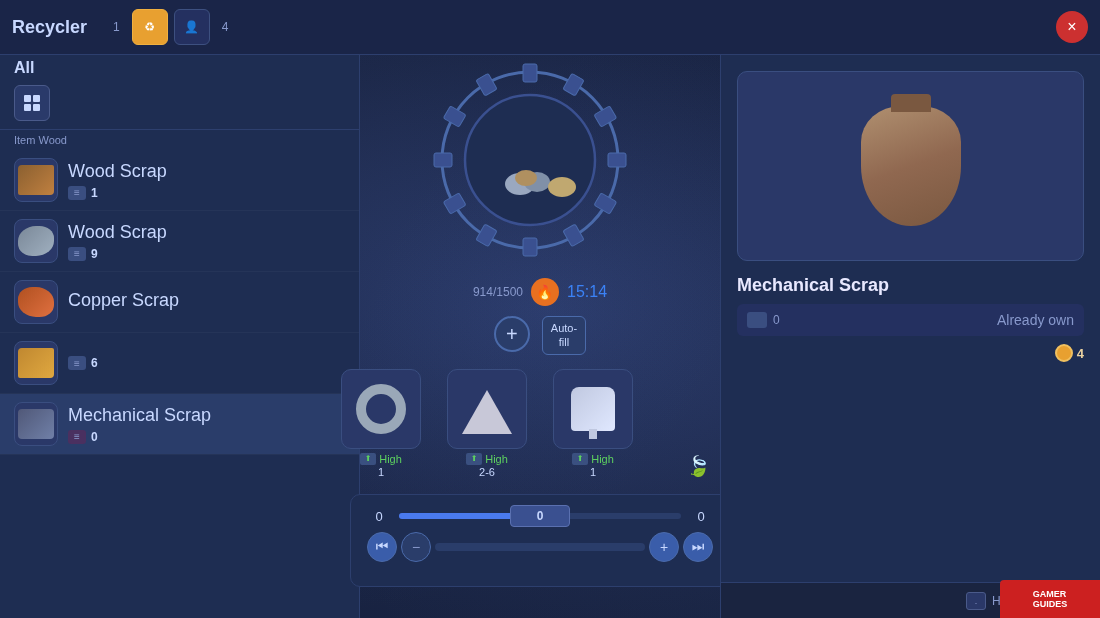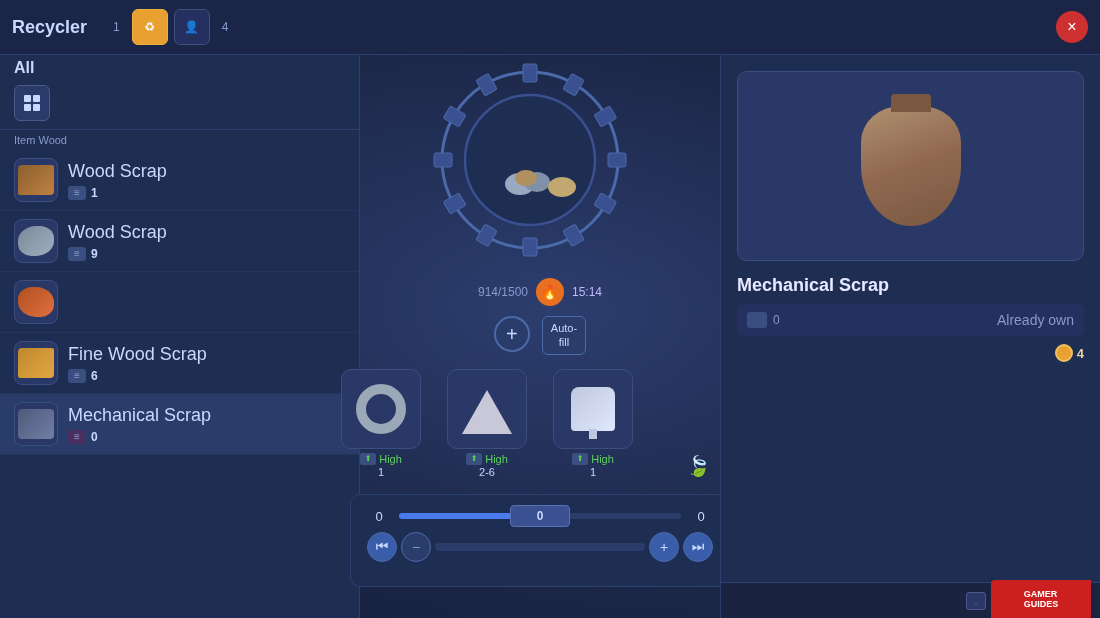--- a/index.html
+++ b/index.html
@@ -251,22 +251,22 @@
       width: 28px;
       height: 28px;
       background: #e87020;
       border-radius: 50%;
       display: flex;
       align-items: center;
       justify-content: center;
       font-size: 14px;
     }
     .progress-time {
-      color: #c4b5fd;
-      font-size: 12px;
+      color: #3b82f6;
+      font-size: 16px;
     }
 
     
     .action-btns {
       display: flex;
       gap: 12px;
       margin-top: 10px;
     }
     .add-btn {
       width: 36px;
@@ -704,30 +704,30 @@
           <span class="count-num">9</span>
         </div>
       </div>
     </div>
 
     <div class="item-row">
       <div class="item-icon-box">
         <div class="copper-icon"></div>
       </div>
       <div class="item-info">
+        <div class="item-name">Copper Scrap</div>
       </div>
     </div>
 
 
     <div class="item-row">
       <div class="item-icon-box">
         <div class="finewood-icon"></div>
       </div>
       <div class="item-info">
-        <div class="item-name">Fine Wood Scrap</div>
         <div class="item-count-box">
           <div class="count-icon"></div>
           <span class="count-num">6</span>
         </div>
       </div>
     </div>
 
     <div class="item-row selected">
       <div class="item-icon-box">
         <div class="mech-icon"></div>
@@ -881,15 +881,15 @@
   <div style="position:absolute; bottom:0; left:0; right:0; height:36px; display:flex; align-items:center; justify-content:flex-end; padding-right:14px; background:#1a2440; border-top:1px solid #2d3f6e;">
     <div class="hide-desc">
       <div class="kbd-box">
         <span>.</span>
       </div>
       <span>Hide Descriptions</span>
     </div>
   </div>
 </div>
 
-<div style="position:absolute; bottom:0; right:9px; width:100px; height:38px; background:#cc2020; display:flex; align-items:center; justify-content:center; border-radius:4px 0 0 0; z-index:30;">
+<div style="position:absolute; bottom:0; right:0; width:100px; height:38px; background:#cc2020; display:flex; align-items:center; justify-content:center; border-radius:4px 0 0 0; z-index:30;">
   <span style="color:white; font-size:9px; font-weight:bold;">GAMER<br>GUIDES</span>
 </div>
 
 </body></html>

